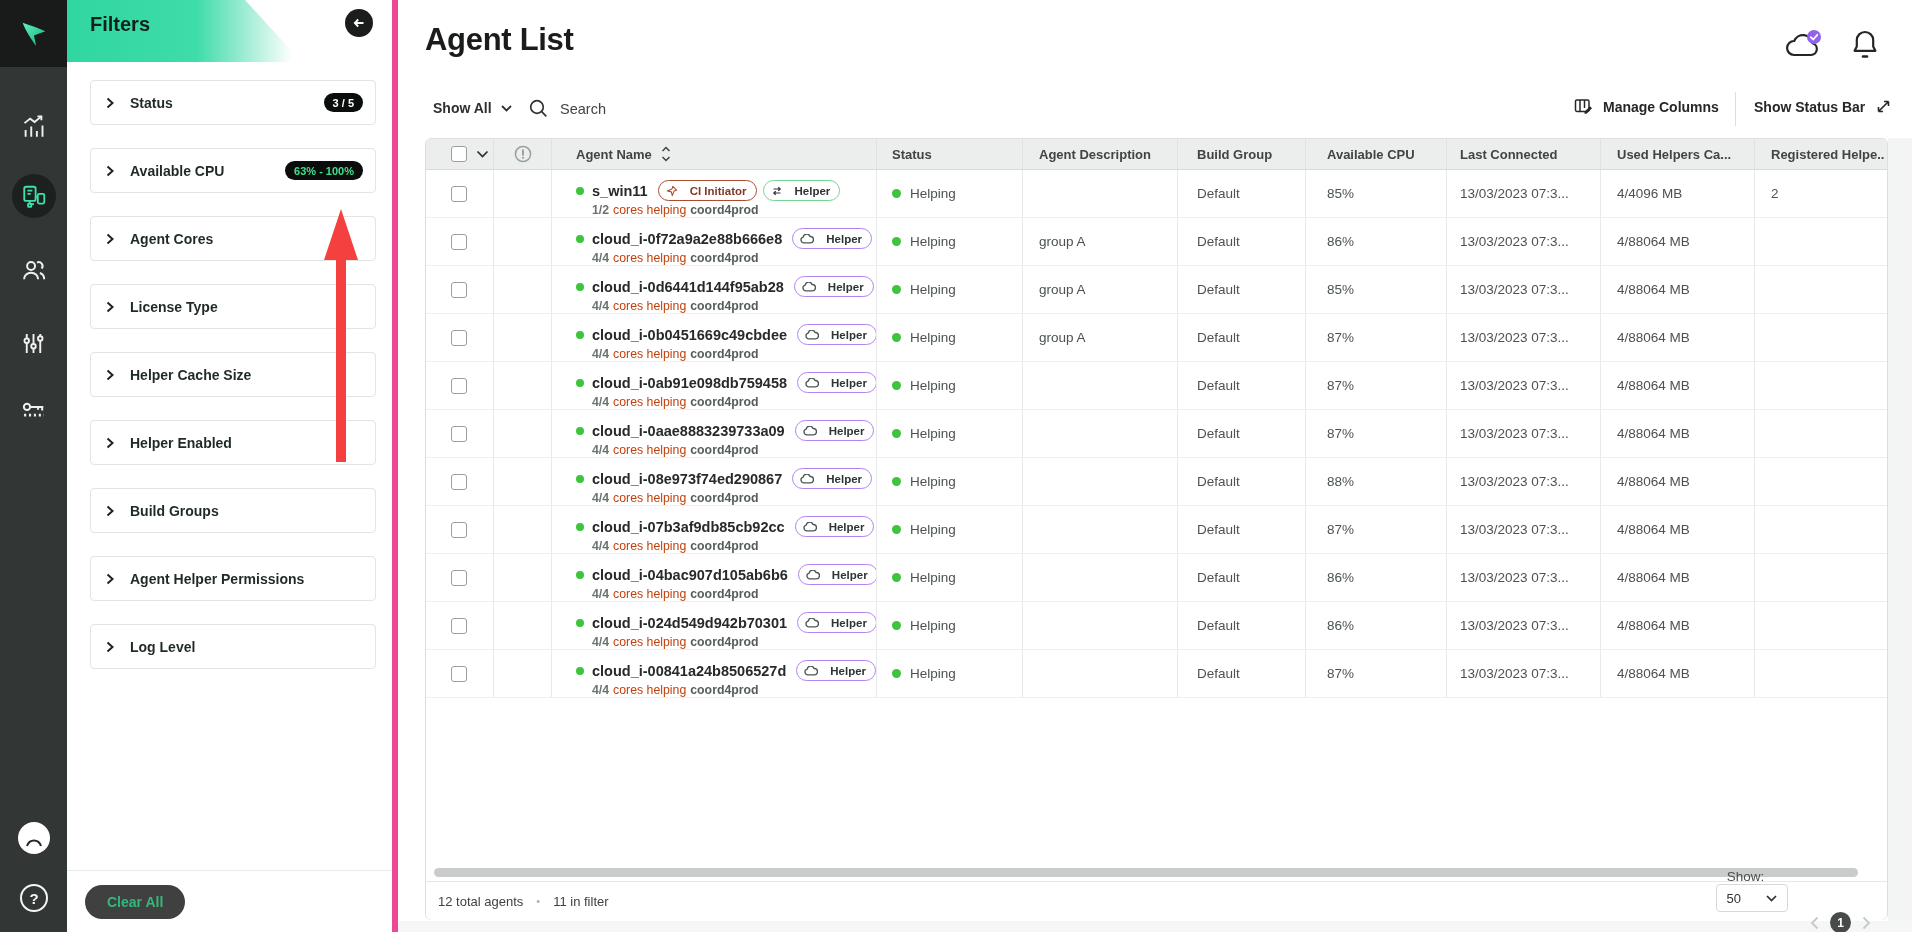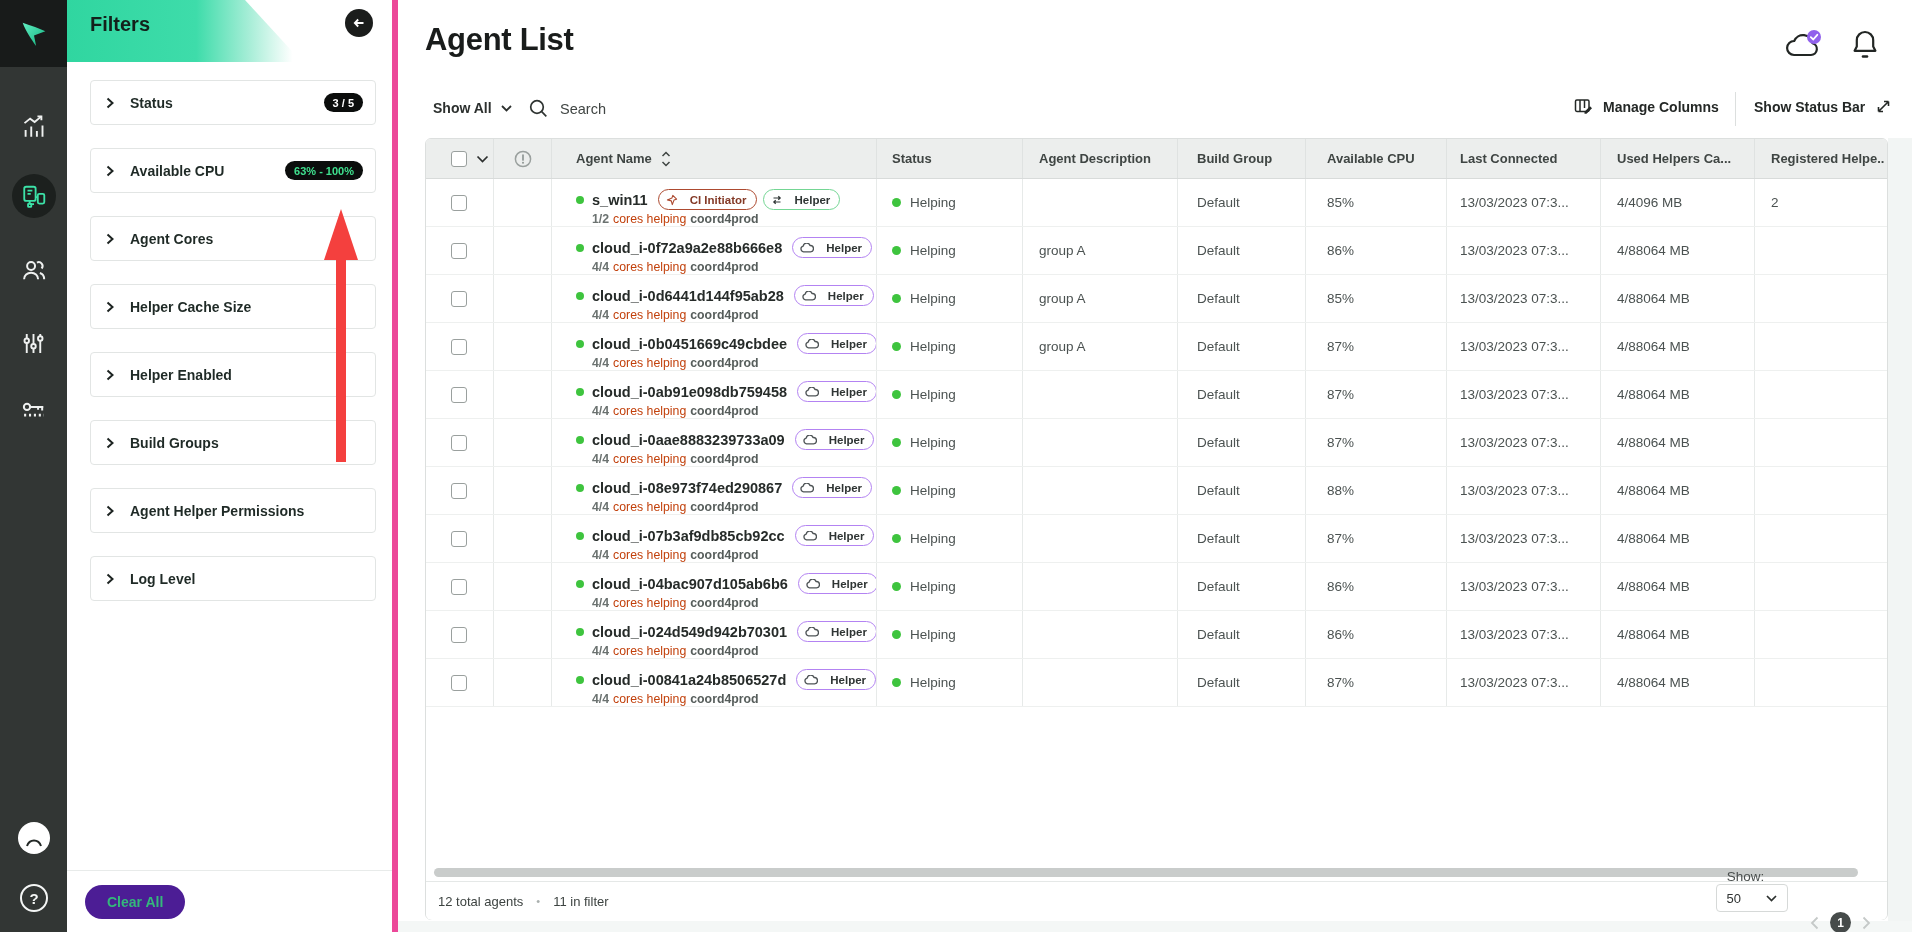--- a/index.html
+++ b/index.html
@@ -29,21 +29,21 @@
   .filter-list { position:absolute; top:80px; left:23px; width:286px; display:flex;
     flex-direction:column; gap:23px; }
   .filter-card { height:45px; border:1px solid #e2e5e4; border-radius:4px; background:#fff;
     display:flex; align-items:center; padding:0 12px 0 15px; gap:16px; cursor:pointer; }
   .f-label { font-size:14px; font-weight:600; color:#1f2a26; }
   .f-badge { margin-left:auto; background:#0b0d0c; color:#fff; border-radius:10px; height:19px;
     display:flex; align-items:center; padding:0 9px; font-size:11px; font-weight:700; white-space:nowrap; }
   .filters-foot { position:absolute; left:0; right:0; bottom:0; height:62px; background:#fff;
     border-top:1px solid #e8ebea; }
   .clear-all { position:absolute; left:18px; top:14px; height:34px; padding:0 22px; border:none;
-    border-radius:17px; background:#4c1d95; color:#34b87b; font-size:14px; font-weight:600; cursor:pointer; }
+    border-radius:17px; background:#404040; color:#34b87b; font-size:14px; font-weight:600; cursor:pointer; }
   .red-arrow { position:absolute; left:256px; top:208px; }
 
   
   .main { position:absolute; left:398px; top:12px; width:1514px; height:932px; background:#fff; }
   .right-strip { position:absolute; left:1490px; top:126px; width:24px; height:806px; background:#f2f5f4; }
   .bottom-strip { position:absolute; left:0; top:909px; width:1514px; height:23px; background:#f4f7f6; }
   .page-title { position:absolute; left:27px; top:10px; font-size:31px; font-weight:800;
     color:#191c1b; letter-spacing:-0.3px; }
   .head-btn { position:absolute; top:16px; background:none; border:none; cursor:pointer; }
   .cloud-btn { left:1386px; } .bell-btn { left:1452px; }
@@ -54,21 +54,21 @@
     cursor:text; }
   .search-ph { font-size:14.5px; color:#41464 4; color:#414644; }
   .manage-btn, .statusbar-btn { position:absolute; top:86px; display:flex; align-items:center; gap:10px;
     background:none; border:none; font-size:14px; font-weight:600; color:#24282 6; color:#242826; cursor:pointer; }
   .manage-btn { left:1176px; } .statusbar-btn { left:1356px; }
   .tb-divider { position:absolute; left:1337px; top:80px; width:1px; height:34px; background:#dcdfde; }
 
   
   .card { position:absolute; left:27px; top:126px; width:1463px; height:782px; background:#fff;
     border:1px solid #dcdfde; border-radius:6px; }
-  .t-head { display:flex; height:40px; background:#eceeed; border-bottom:1px solid #d8dbda;
+  .t-head { display:flex; height:31px; background:#eceeed; border-bottom:1px solid #d8dbda;
     border-radius:5px 5px 0 0; }
   .h-cell { display:flex; align-items:center; font-size:13px; font-weight:700; color:#3f4543;
     border-right:1px solid #dfe2e1; padding-left:16px; }
   .cell { display:flex; align-items:center; font-size:13.5px; color:#4b5251;
     border-right:1px solid #e7eae9; padding-left:16px; overflow:hidden; white-space:nowrap; }
   .c-check { width:68px; justify-content:flex-start; padding-left:25px; gap:9px; }
   .c-alert { width:58px; justify-content:center; padding-left:0; }
   .c-name  { width:325px; padding-left:24px; }
   .c-status{ width:146px; padding-left:15px; }
   .c-desc  { width:155px; }
@@ -215,20 +215,27 @@
   </div>
 
   <div class="filter-card">
     <svg width="8" height="12" viewBox="0 0 8 12" fill="none" stroke="#1d2422" stroke-width="2">
             <path d="M1.5 1.5 6.5 6 1.5 10.5"></path>
           </svg>
     <span class="f-label">Agent Cores</span>
 
   </div>
 
+  <div class="filter-card">
+    <svg width="8" height="12" viewBox="0 0 8 12" fill="none" stroke="#1d2422" stroke-width="2">
+            <path d="M1.5 1.5 6.5 6 1.5 10.5"></path>
+          </svg>
+    <span class="f-label">License Type</span>
+
+  </div>
 
   <div class="filter-card">
     <svg width="8" height="12" viewBox="0 0 8 12" fill="none" stroke="#1d2422" stroke-width="2">
             <path d="M1.5 1.5 6.5 6 1.5 10.5"></path>
           </svg>
     <span class="f-label">Helper Cache Size</span>
 
   </div>
 
   <div class="filter-card">

